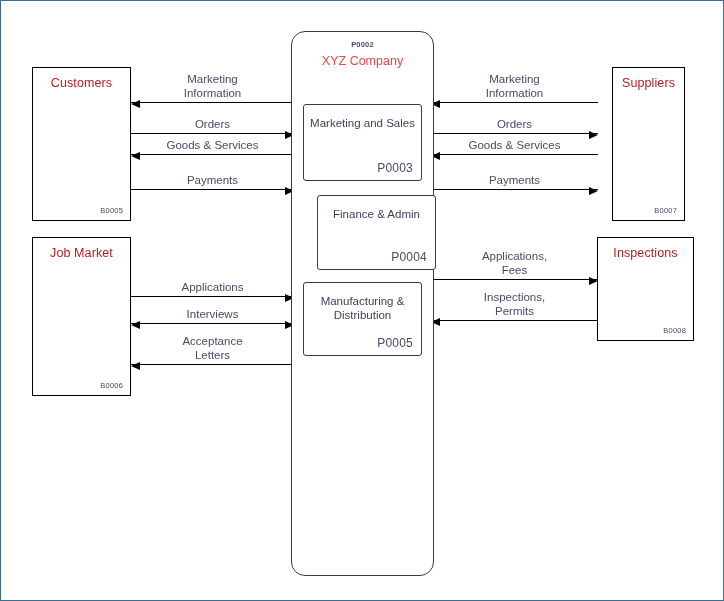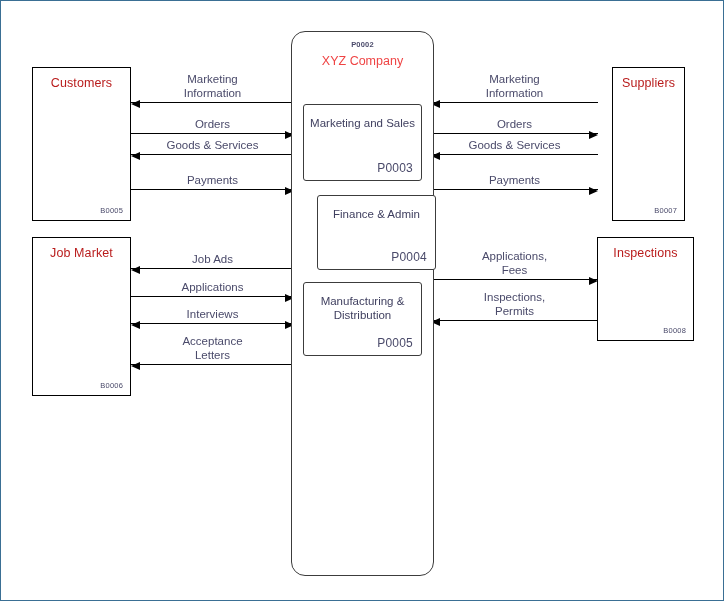--- a/index.html
+++ b/index.html
@@ -239,25 +239,20 @@
     <div class="flow-line"></div>
     <div class="arrowhead left"></div>
   </div>
 
   <div class="flow" style="left:430px; top:166px; width:167px; height:23px;">
     <div class="flow-label">Payments</div>
     <div class="flow-line"></div>
     <div class="arrowhead right"></div>
   </div>
 
-  <div class="flow" style="left:130px; top:245px; width:163px; height:23px;">
-    <div class="flow-label">Job Ads</div>
-    <div class="flow-line"></div>
-    <div class="arrowhead left"></div>
-  </div>
 
   <div class="flow" style="left:130px; top:273px; width:163px; height:23px;">
     <div class="flow-label">Applications</div>
     <div class="flow-line"></div>
     <div class="arrowhead right"></div>
   </div>
 
   <div class="flow" style="left:130px; top:300px; width:163px; height:23px;">
     <div class="flow-label">Interviews</div>
     <div class="flow-line"></div>

